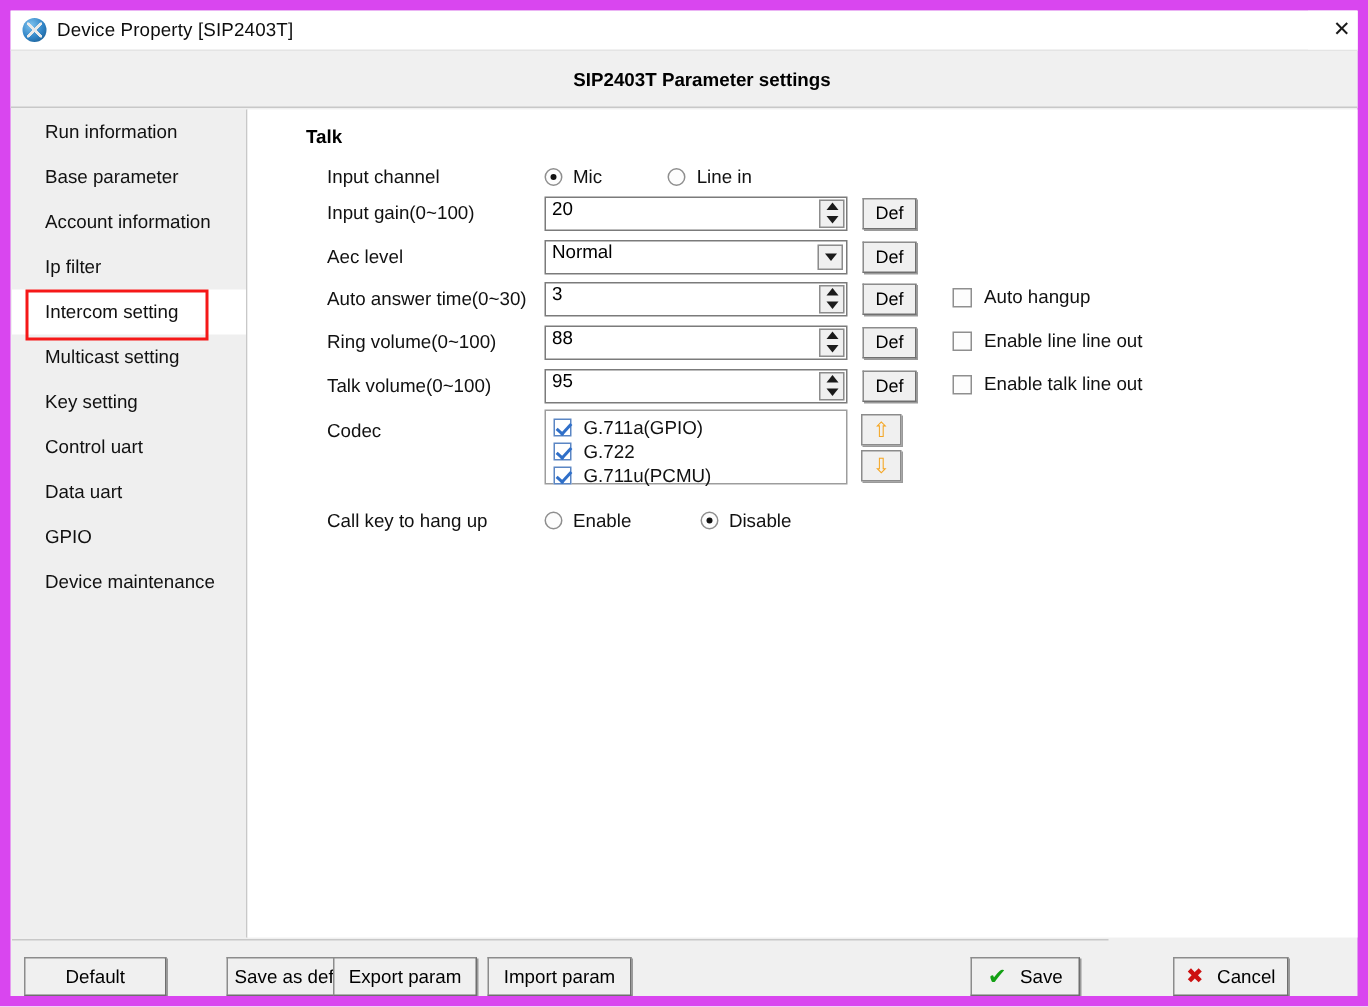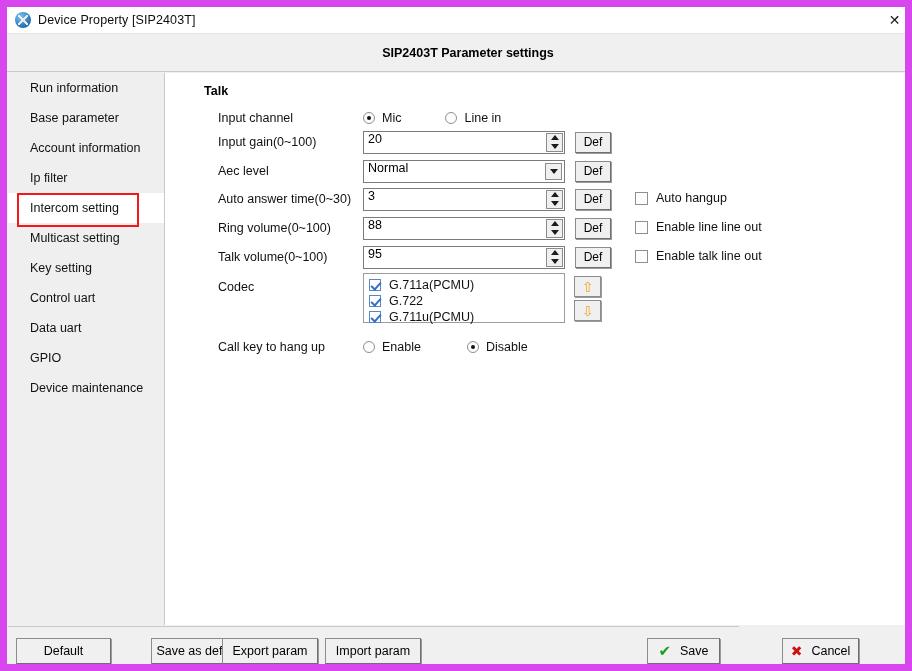--- a/index.html
+++ b/index.html
@@ -380,21 +380,21 @@
       <div class="def-btn">Def</div>
     </div>
 
     <div class="form-row" style="top:202px;">
       <div class="lbl">Codec</div>
     </div>
 
     <div class="codec-list">
       <div class="codec-item">
         <span class="codec-chk checked"></span>
-        <span>G.711a(PCMU)</span>
+        <span>G.711a(GPIO)</span>
       </div>
       <div class="codec-item">
         <span class="codec-chk checked"></span>
         <span>G.722</span>
       </div>
       <div class="codec-item">
         <span class="codec-chk checked"></span>
         <span>G.711u(PCMU)</span>
       </div>
     </div>

